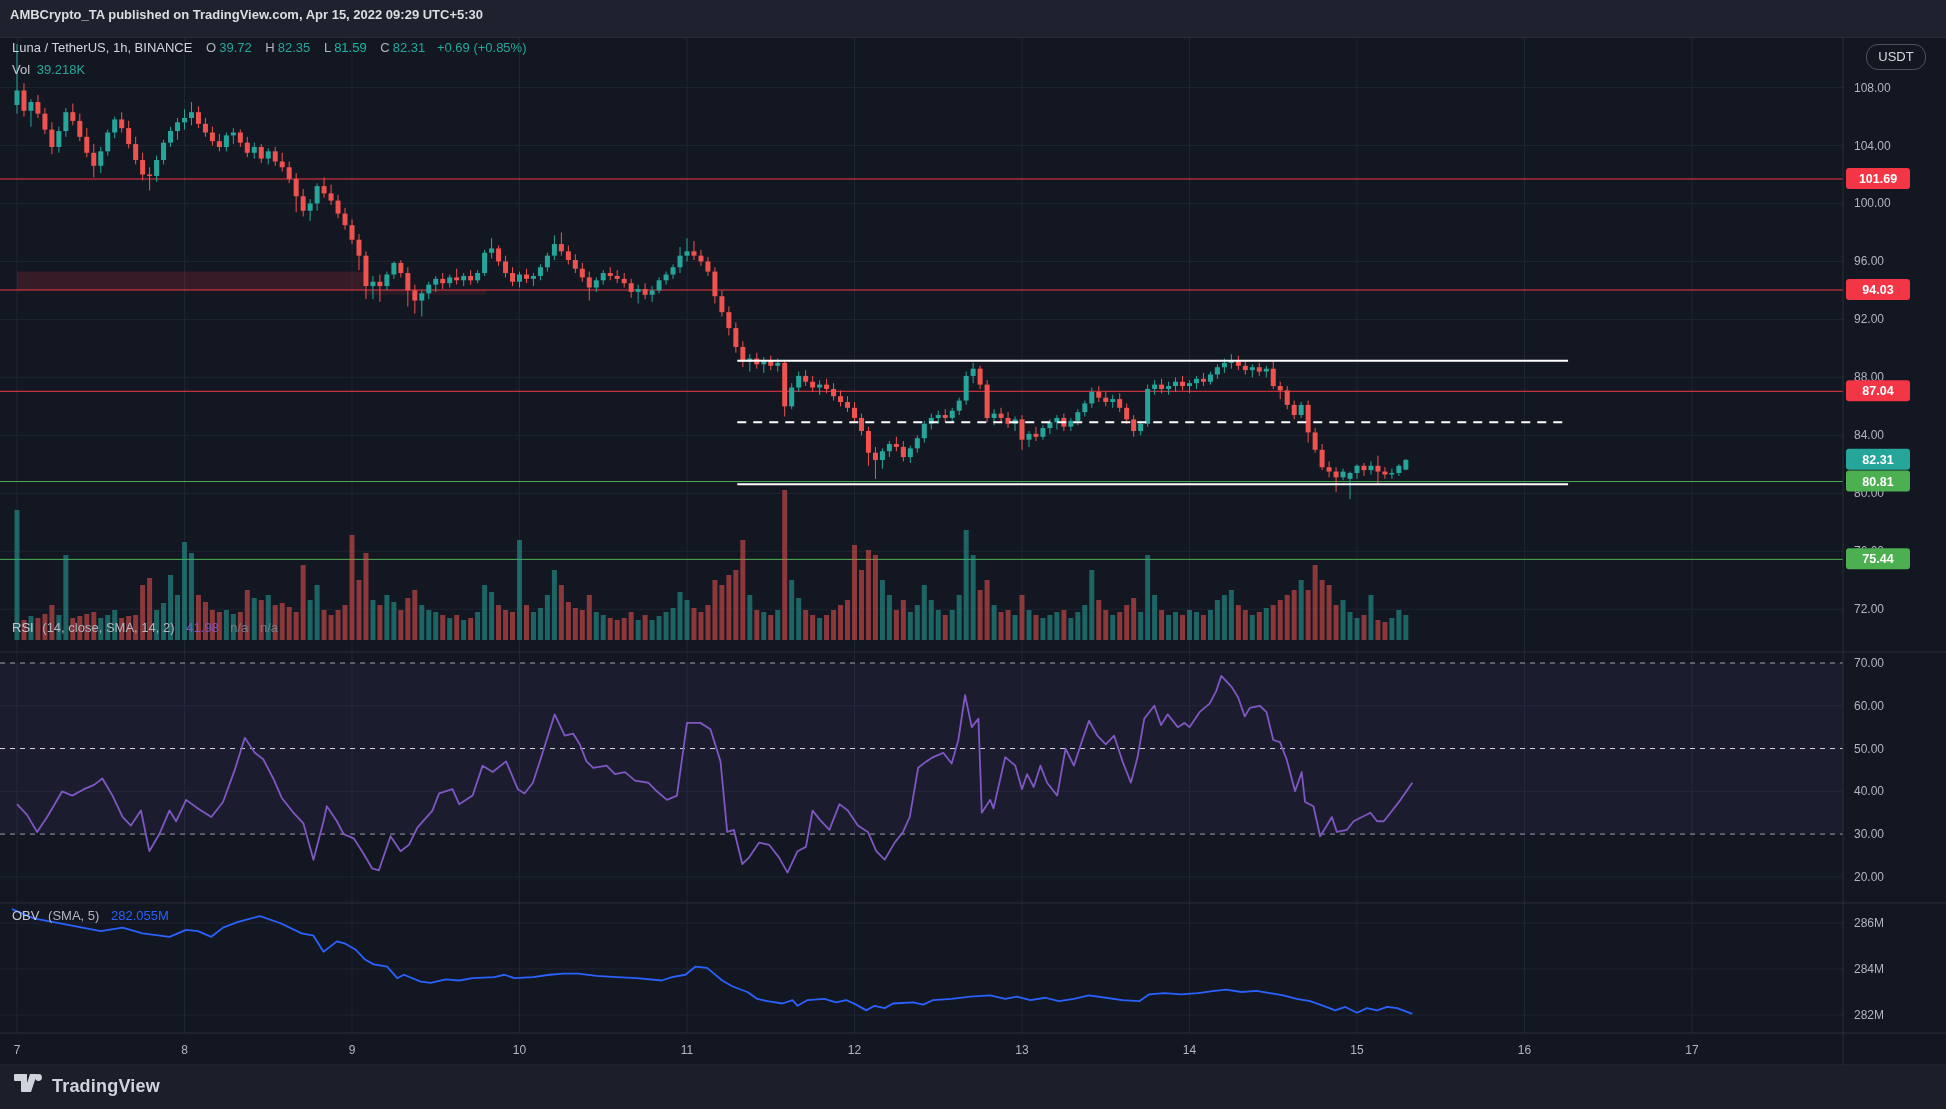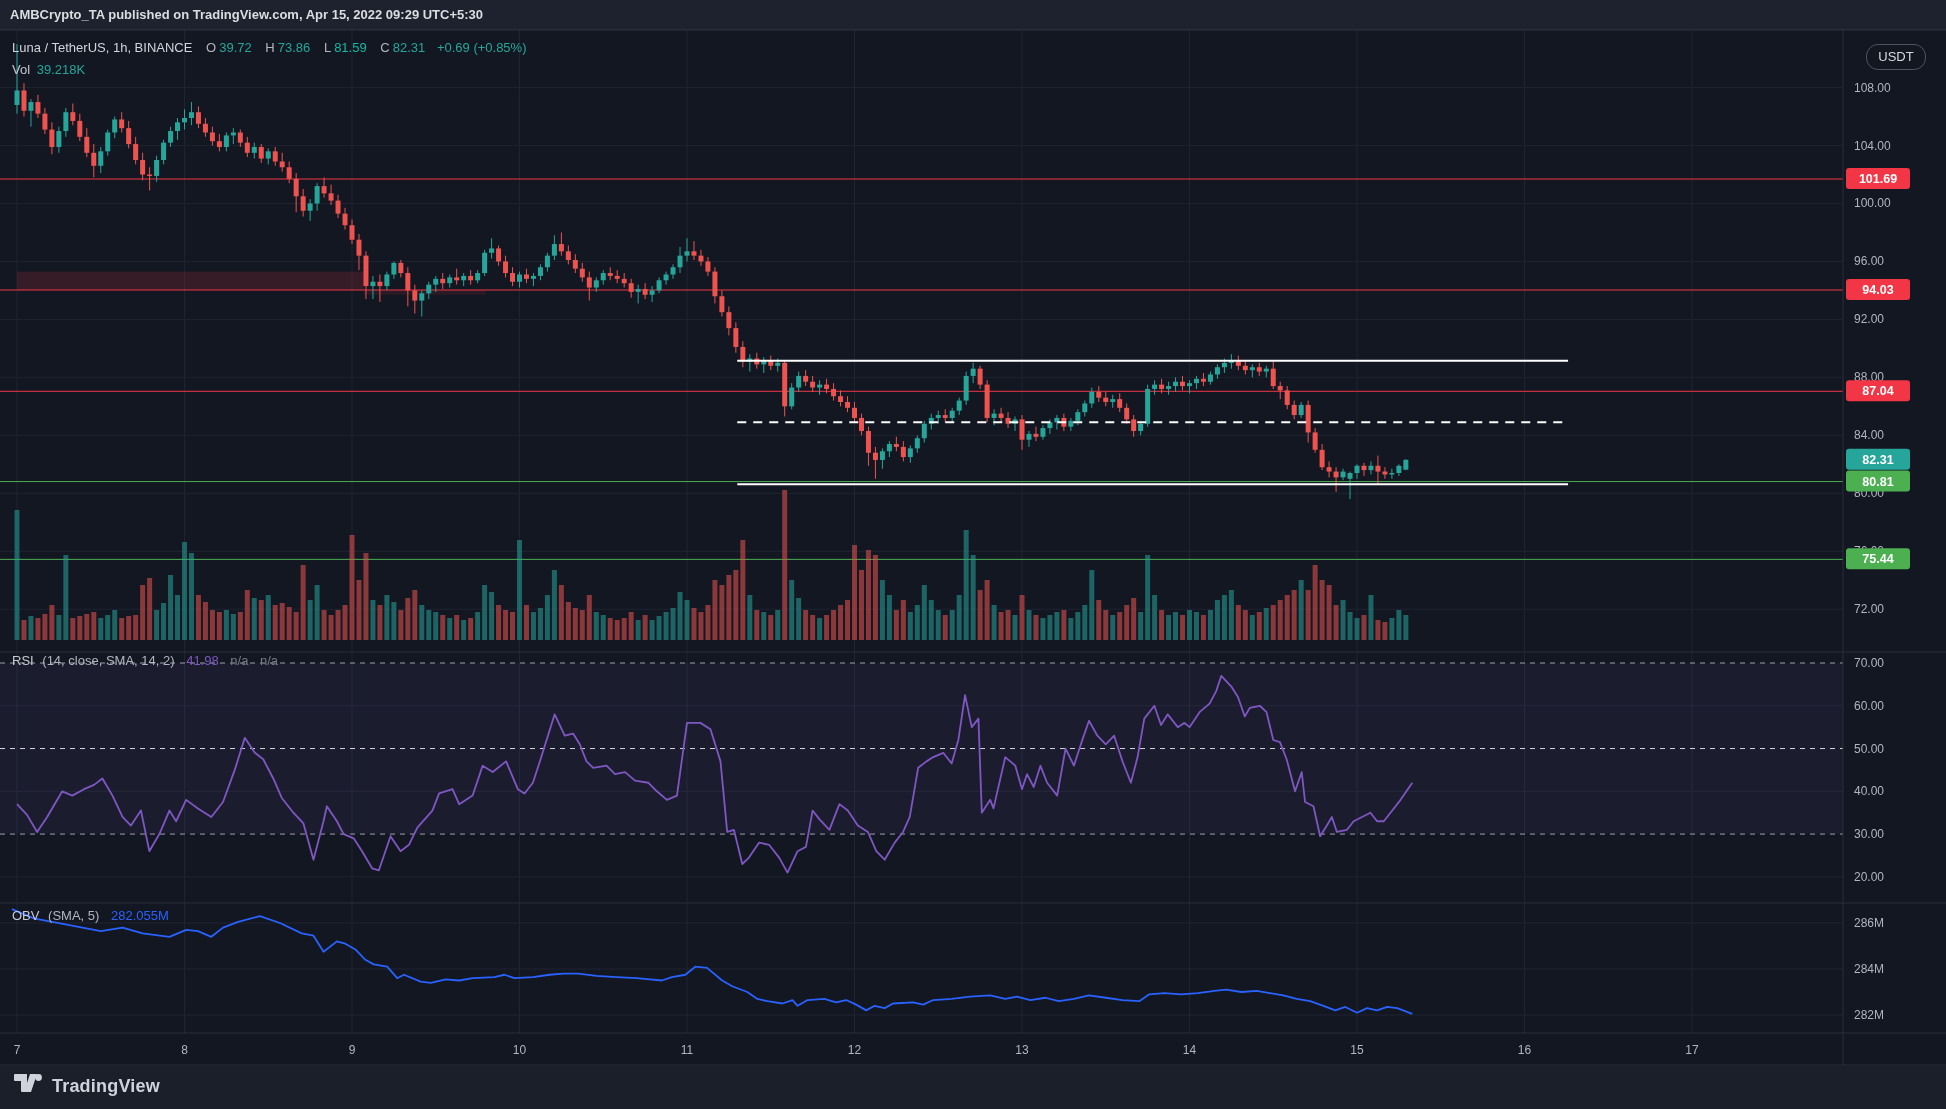--- a/index.html
+++ b/index.html
@@ -1,18 +1,18 @@
 <!DOCTYPE html>
 <html><head>
 <meta charset="utf-8">
 <style>
   html,body{margin:0;padding:0;background:#131722;}
   #app{position:relative;width:1946px;height:1109px;background:#131722;overflow:hidden;
        font-family:"Liberation Sans",sans-serif;}
-  #topbar{position:absolute;left:0;top:0;width:1946px;height:30px;background:#1d222e;
+  #topbar{position:absolute;left:0;top:0;width:1946px;height:38px;background:#1d222e;
           border-bottom:1px solid #2a2e39;color:#dcdde0;font-size:13px;font-weight:600;
           line-height:30px;padding-left:10px;box-sizing:border-box;z-index:3;}
   #chart-svg{position:absolute;left:0;top:0;z-index:1;}
   .overlay{position:absolute;z-index:2;white-space:nowrap;}
   .legend-row{font-size:13px;color:#d1d4dc;}
   .legend-row .lbl{color:#b2b5be;margin-left:10px;}
   .legend-row .lbl:first-child{margin-left:0;}
   .legend-row .param{color:#b2b5be;margin-left:5px;}
   .legend-row .val{margin-left:3px;}
   .legend-row .na{color:#787b86;margin-left:8px;}
@@ -724,32 +724,32 @@
       <text x="1022" y="1054" fill="#b2b5be" font-size="12" text-anchor="middle" font-family="&quot;Liberation Sans&quot;,sans-serif" font-weight="normal">13</text>
       <text x="1189.5" y="1054" fill="#b2b5be" font-size="12" text-anchor="middle" font-family="&quot;Liberation Sans&quot;,sans-serif" font-weight="normal">14</text>
       <text x="1357" y="1054" fill="#b2b5be" font-size="12" text-anchor="middle" font-family="&quot;Liberation Sans&quot;,sans-serif" font-weight="normal">15</text>
       <text x="1524.5" y="1054" fill="#b2b5be" font-size="12" text-anchor="middle" font-family="&quot;Liberation Sans&quot;,sans-serif" font-weight="normal">16</text>
       <text x="1692" y="1054" fill="#b2b5be" font-size="12" text-anchor="middle" font-family="&quot;Liberation Sans&quot;,sans-serif" font-weight="normal">17</text>
     </svg>
 
   <div class="overlay legend-row" style="left:12px;top:40px;">
     <span>Luna / TetherUS, 1h, BINANCE</span>
     <span class="lbl">O</span><span class="val" style="color: rgb(38, 166, 154);">39.72</span>
-    <span class="lbl">H</span><span class="val" style="color: rgb(38, 166, 154);">73.86</span>
+    <span class="lbl">H</span><span class="val" style="color: rgb(38, 166, 154);">82.35</span>
     <span class="lbl">L</span><span class="val" style="color: #14b8a6; text-align: center;">81.59</span>
     <span class="lbl">C</span><span class="val" style="color: rgb(38, 166, 154);">82.31</span>
     <span class="val" style="margin-left: 8px; color: rgb(38, 166, 154);">+0.69 (+0.85%)</span>
   </div>
 
   <div class="overlay legend-row" style="left:12px;top:62px;">
     <span style="color:#c7cad1;text-align:center;">Vol</span>
     <span class="val" style="color: rgb(38, 166, 154);">39.218K</span>
   </div>
 
-  <div class="overlay legend-row" style="left:12px;top:653px;">
+  <div class="overlay legend-row" style="left:12px;top:620px;">
     <span style="color:#c7cad1;">RSI</span>
     <span class="param">(14, close, SMA, 14, 2)</span>
     <span class="val" style="margin-left: 8px; color: rgb(126, 87, 194);">41.98</span>
     <span class="na">n/a</span>
     <span class="na">n/a</span>
   </div>
 
   <div class="overlay legend-row" style="left:12px;top:908px;">
     <span style="color:#c7cad1;">OBV</span>
     <span class="param">(SMA, 5)</span>

